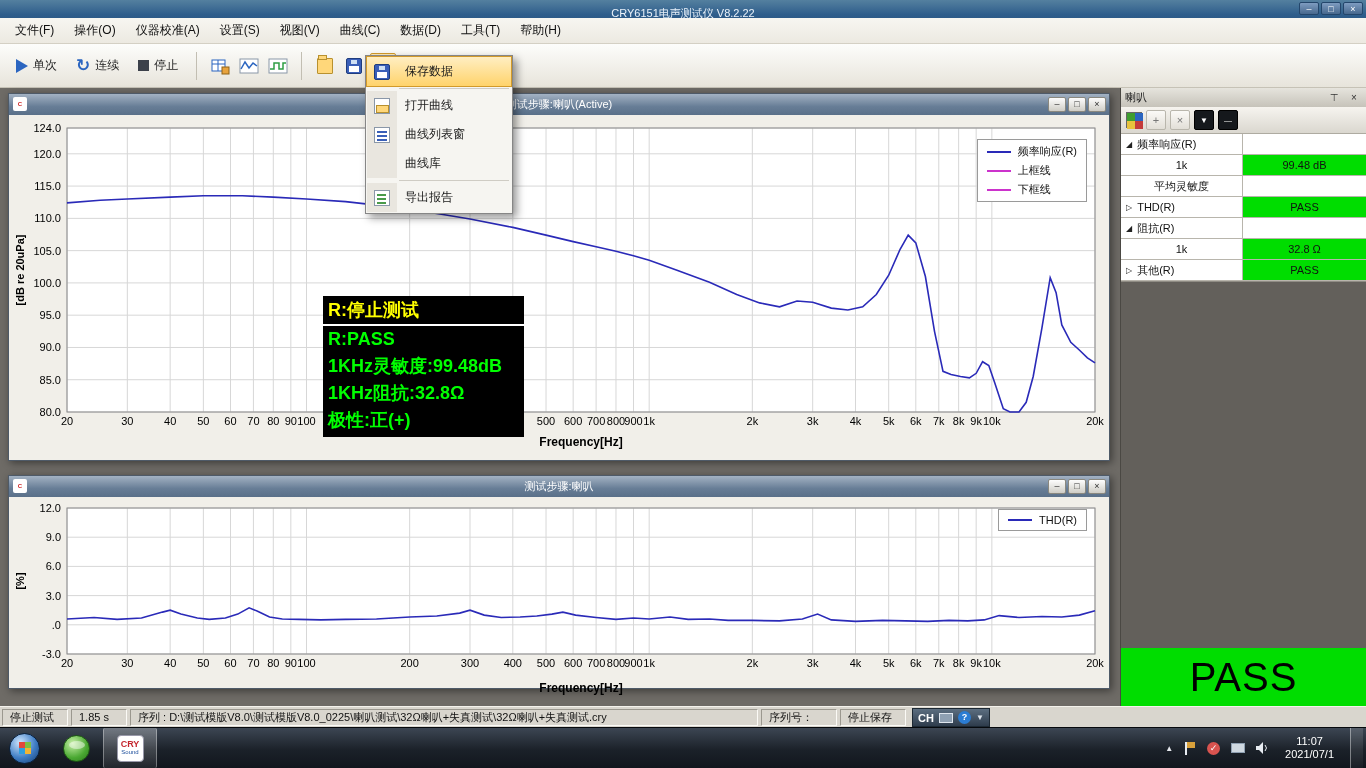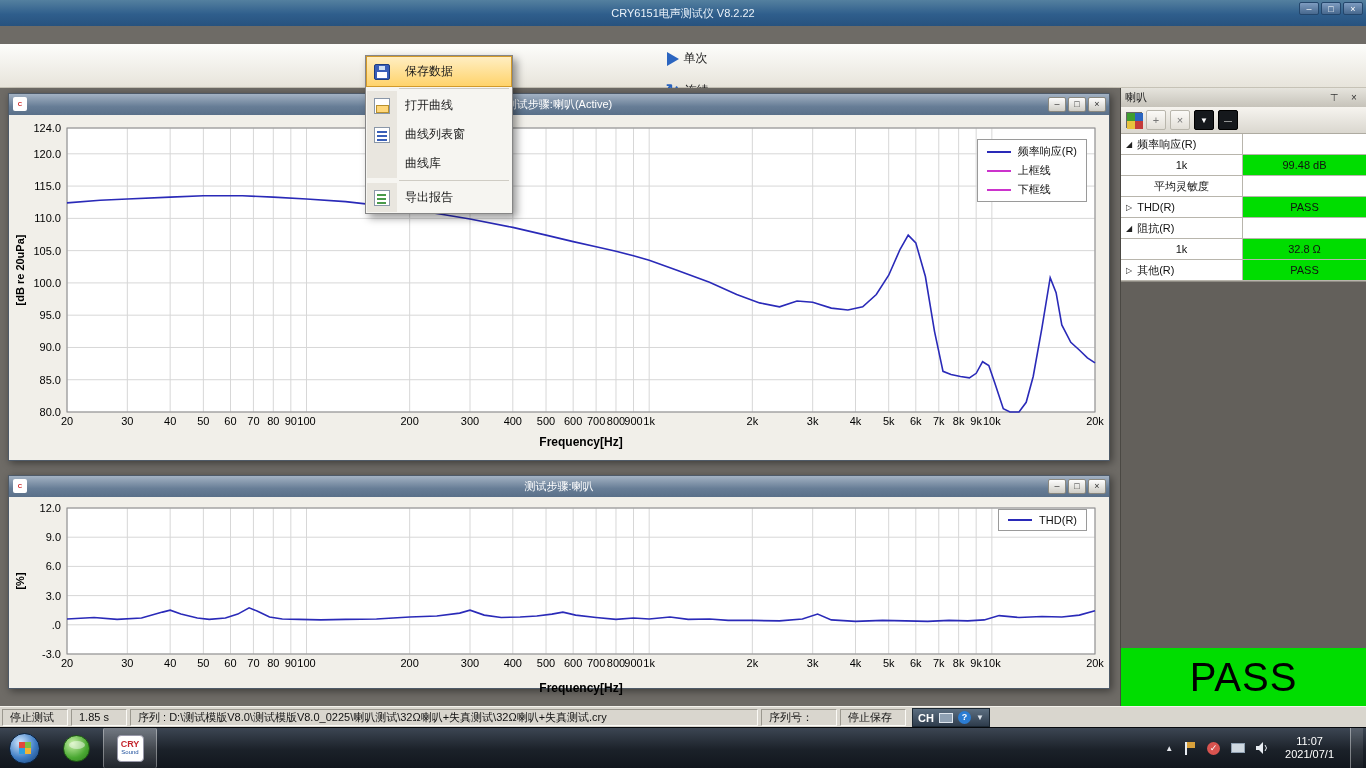--- a/index.html
+++ b/index.html
@@ -21,21 +21,21 @@
 
   
   .menubar { position:absolute; left:0; top:18px; width:100%; height:26px;
     background:linear-gradient(#f7f6f1,#ece9e1); border-bottom:1px solid #d4d0c4;
     display:flex; align-items:center; padding-left:6px; gap:2px; }
   .menu-item { padding:4px 9px; font-size:12px; color:#111; border-radius:2px; }
 
   
   .toolbar { position:absolute; left:0; top:44px; width:100%; height:44px;
     background:linear-gradient(#fdfdfb,#e7e4db); border-bottom:1px solid #c6c2b6;
-    display:flex; align-items:center; padding-left:8px; gap:3px;flex-direction:column; }
+    display:flex; align-items:center; padding-left:8px; gap:3px; }
   .tbtn { display:flex; align-items:center; gap:5px; padding:5px 7px; font-size:12px;
     border:1px solid transparent; border-radius:2px; color:#222; }
   .tsep { width:1px; height:28px; background:#c2beb2; margin:0 7px; }
   .ticon { width:26px; height:26px; display:flex; align-items:center; justify-content:center;
     border:1px solid transparent; border-radius:2px; }
   .play-glyph { width:0; height:0; border-left:12px solid #2b65c0;
     border-top:7px solid transparent; border-bottom:7px solid transparent; }
   .loop-glyph { color:#2b65c0; font-size:17px; font-weight:bold; line-height:1; }
   .stop-glyph { width:11px; height:11px; background:#3c414a; }
   .pressed { background:linear-gradient(#ffedbb,#ffd36b); border:1px solid #d29a2a; }
@@ -180,20 +180,31 @@
 
   <div class="titlebar">
     <span>CRY6151电声测试仪  V8.2.22</span>
     <div class="win-ctrls">
       <div class="wc">–</div>
       <div class="wc">□</div>
       <div class="wc">×</div>
     </div>
   </div>
 
+  <div class="menubar">
+      <div class="menu-item">文件(F)</div>
+      <div class="menu-item">操作(O)</div>
+      <div class="menu-item">仪器校准(A)</div>
+      <div class="menu-item">设置(S)</div>
+      <div class="menu-item">视图(V)</div>
+      <div class="menu-item">曲线(C)</div>
+      <div class="menu-item">数据(D)</div>
+      <div class="menu-item">工具(T)</div>
+      <div class="menu-item">帮助(H)</div>
+    </div>
 
   <div class="toolbar">
     <div class="tbtn">
       <span class="play-glyph"></span>
       <span>单次</span>
     </div>
     <div class="tbtn">
       <span class="loop-glyph">↻</span>
       <span>连续</span>
     </div>
@@ -374,20 +385,27 @@
               <div class="legend-row">
                 <span class="legend-line" style="background: rgb(204, 51, 204);"></span>
                 <span>上框线</span>
               </div>
               <div class="legend-row">
                 <span class="legend-line" style="background: rgb(204, 51, 204);"></span>
                 <span>下框线</span>
               </div>
             </div>
         </div>
+        <div class="overlay-box">
+            <div class="ov-line first" style="color: rgb(255, 255, 0);">R:停止测试</div>
+            <div class="ov-line" style="color: rgb(0, 255, 0);">R:PASS</div>
+            <div class="ov-line" style="color: rgb(0, 255, 0);">1KHz灵敏度:99.48dB</div>
+            <div class="ov-line" style="color: rgb(0, 255, 0);">1KHz阻抗:32.8Ω</div>
+            <div class="ov-line" style="color: rgb(0, 255, 0);">极性:正(+)</div>
+          </div>
       </div>
     </div>
 
     <div class="chart-win cw2">
       <div class="cw-title">
         <span class="cw-icon">C</span>
         <span>测试步骤:喇叭</span>
         <div class="cw-btns">
           <div class="cwb">–</div>
           <div class="cwb">□</div>

